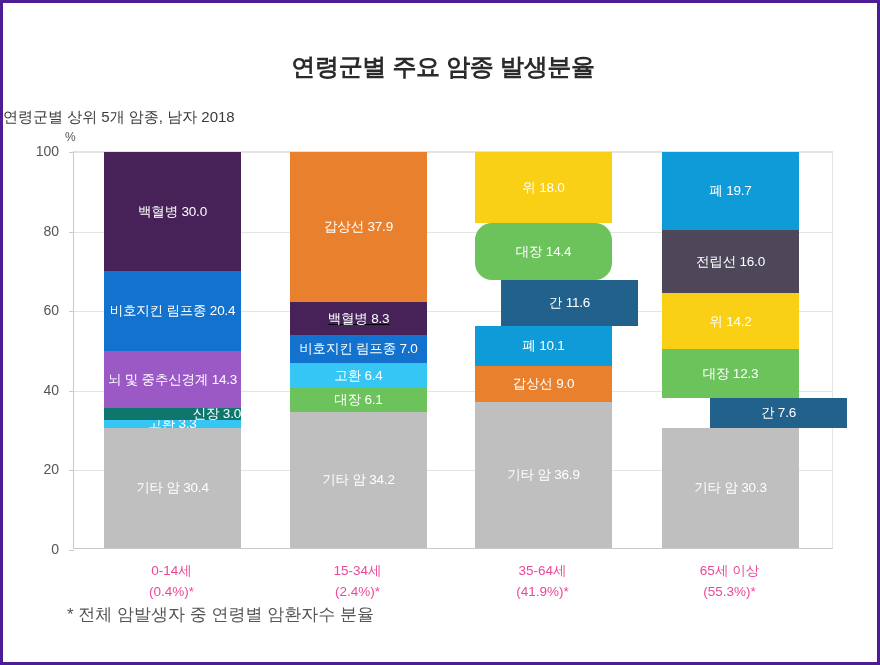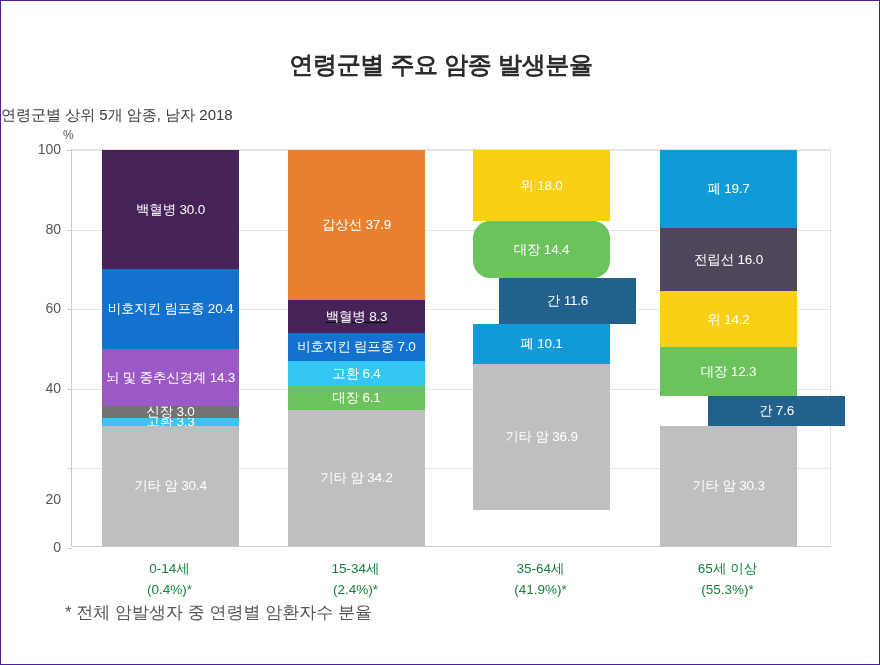--- a/index.html
+++ b/index.html
@@ -6,21 +6,21 @@
   html, body {
     width: 880px; height: 665px;
     background: #ffffff;
     font-family: "Liberation Sans", "DejaVu Sans", sans-serif;
     overflow: hidden;
   }
   #page {
     position: relative;
     width: 880px; height: 665px;
     background: #ffffff;
-    border: 1px solid #4c1d95;
+    border: 3px solid #4c1d95;
   }
 
   
   #chart-title {
     position: absolute;
     top: 48px; left: 0; width: 880px;
     text-align: center;
     font-size: 24px;
     font-weight: bold;
     color: #2b2b2b;
@@ -95,21 +95,21 @@
     letter-spacing: -0.2px;
     line-height: 1;
   }
 
   
   .xlabel {
     position: absolute;
     width: 180px;
     text-align: center;
     font-size: 13.5px;
-    color: #15803d;
+    color: #ec4899;
     line-height: 1.55;
   }
 
   
   #footnote {
     position: absolute;
     left: 64px; top: 600px;
     font-size: 17px;
     color: #555;
   }
@@ -119,21 +119,21 @@
 
 <div id="page">
 
   <div id="chart-title">연령군별 주요 암종 발생분율</div>
   <div id="chart-subtitle">연령군별 상위 5개 암종, 남자 2018</div>
 
   <div id="y-unit">%</div>
 
   <div id="yaxis">
       <div class="ytick" style="top: 546px;">0</div>
-      <div class="ytick" style="top: 466.4px; margin-top: 32px;">20</div>
+      <div class="ytick" style="top: 466.4px;">20</div>
       <div class="ytick" style="top: 386.8px;">40</div>
       <div class="ytick" style="top: 307.2px;">60</div>
       <div class="ytick" style="top: 227.6px;">80</div>
       <div class="ytick" style="top: 148px;">100</div>
     </div>
 
   <div id="plot">
       <div class="ytick-mark" style="top: 398px;"></div>
       <div class="gridline" style="top: 318.4px;"></div>
       <div class="ytick-mark" style="top: 318.4px;"></div>
@@ -148,21 +148,21 @@
       <div class="bar" style="left: 30px; width: 137px;">
         <div class="seg" style="background: rgb(70, 34, 89); height: 30%;">
           <span class="seg-label">백혈병 30.0</span>
         </div>
         <div class="seg" style="background: rgb(18, 114, 206); height: 20.4%;">
           <span class="seg-label">비호지킨 림프종 20.4</span>
         </div>
         <div class="seg" style="background: rgb(155, 89, 198); height: 14.3%;">
           <span class="seg-label">뇌 및 중추신경계 14.3</span>
         </div>
-        <div class="seg" style="background: #737373; height: 3%;">
+        <div class="seg" style="background: #0f766e; height: 3%; justify-content: flex-end;">
           <span class="seg-label">신장 3.0</span>
         </div>
         <div class="seg" style="background: rgb(54, 198, 244); height: 2%;">
           <span class="seg-label">고환 3.3</span>
         </div>
         <div class="seg" style="background: rgb(191, 191, 191); height: 30.4%;">
           <span class="seg-label">기타 암 30.4</span>
         </div>
       </div>
       <div class="bar" style="left: 216px; width: 137px;">
@@ -190,20 +190,23 @@
           <span class="seg-label">위 18.0</span>
         </div>
         <div class="seg" style="background: rgb(108, 195, 91); height: 14.4%; border-radius: 17px;">
           <span class="seg-label">대장 14.4</span>
         </div>
         <div class="seg" style="background: rgb(33, 97, 140); height: 11.6%; margin-left: 26px;">
           <span class="seg-label">간 11.6</span>
         </div>
         <div class="seg" style="background: rgb(15, 155, 215); height: 10.1%;">
           <span class="seg-label">폐 10.1</span>
+        </div>
+        <div class="seg" style="background: rgb(232, 128, 46); height: 9%;">
+          <span class="seg-label">갑상선 9.0</span>
         </div>
         <div class="seg" style="background: rgb(191, 191, 191); height: 36.9%;">
           <span class="seg-label">기타 암 36.9</span>
         </div>
       </div>
       <div class="bar" style="left: 588px; width: 137px;">
         <div class="seg" style="background: rgb(15, 155, 215); height: 19.7%;">
           <span class="seg-label">폐 19.7</span>
         </div>
         <div class="seg" style="background: rgb(78, 71, 89); height: 16%;">

